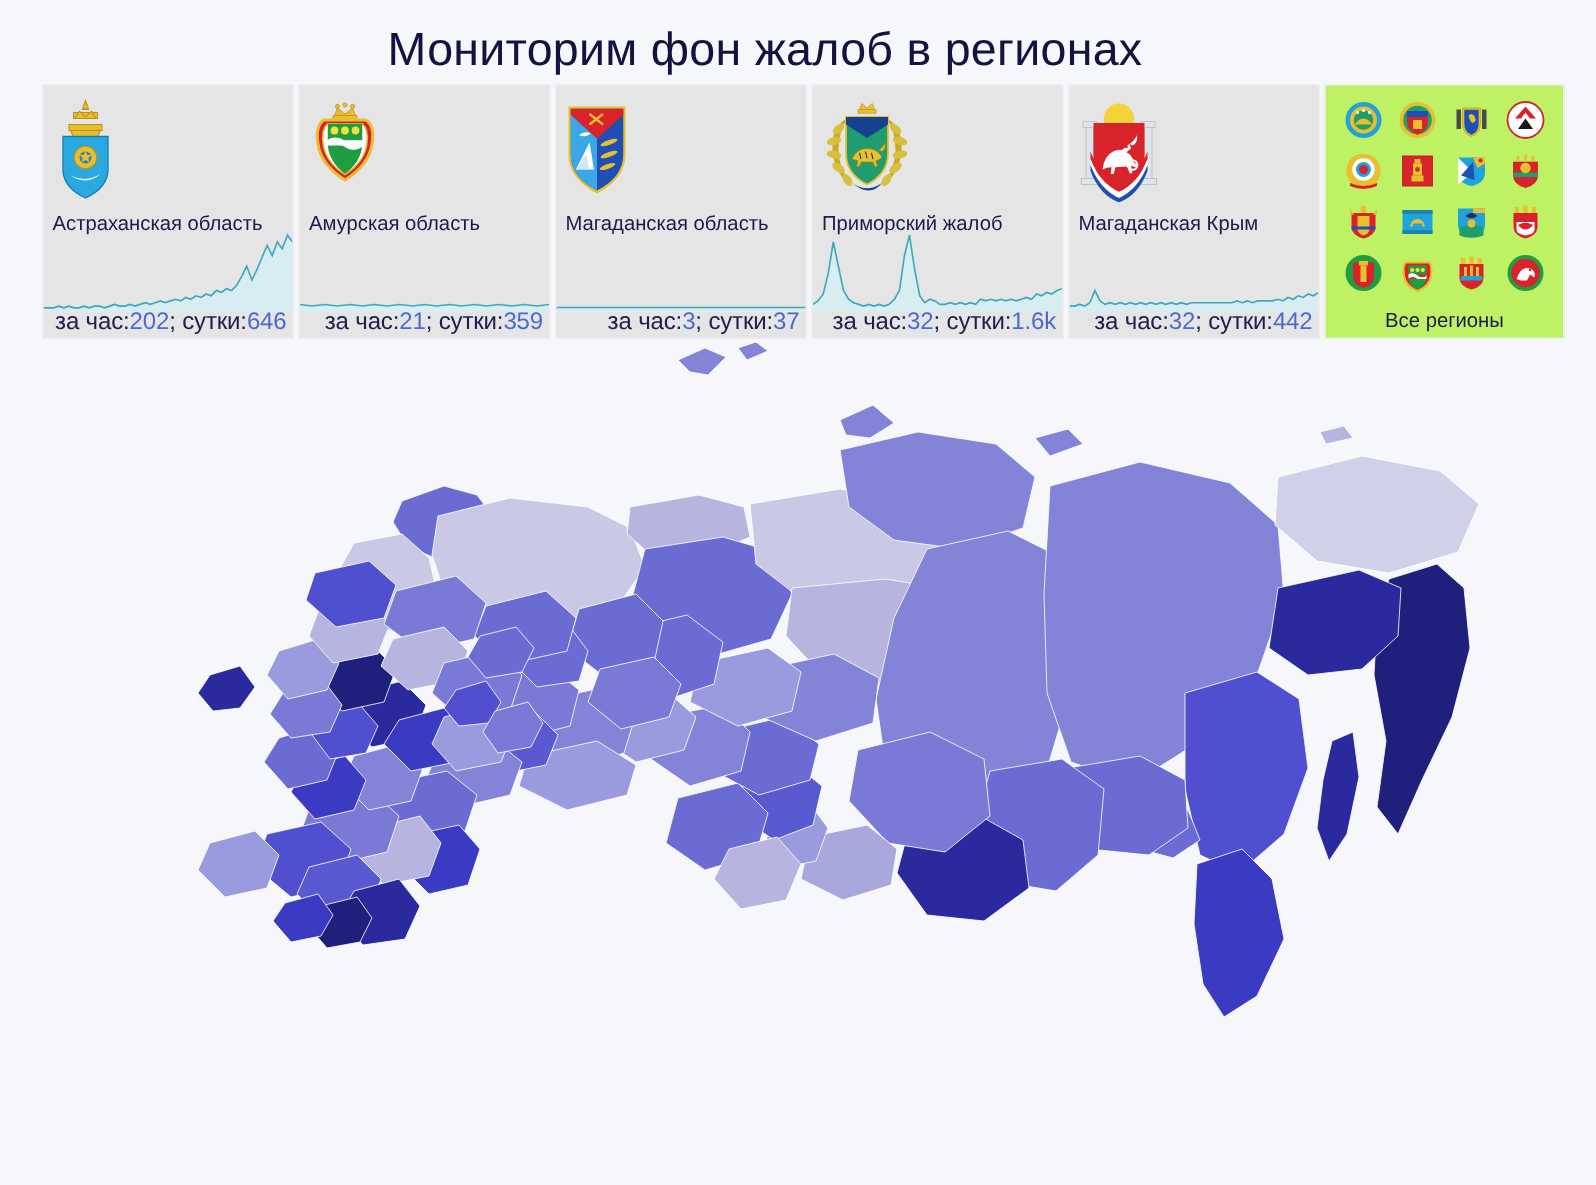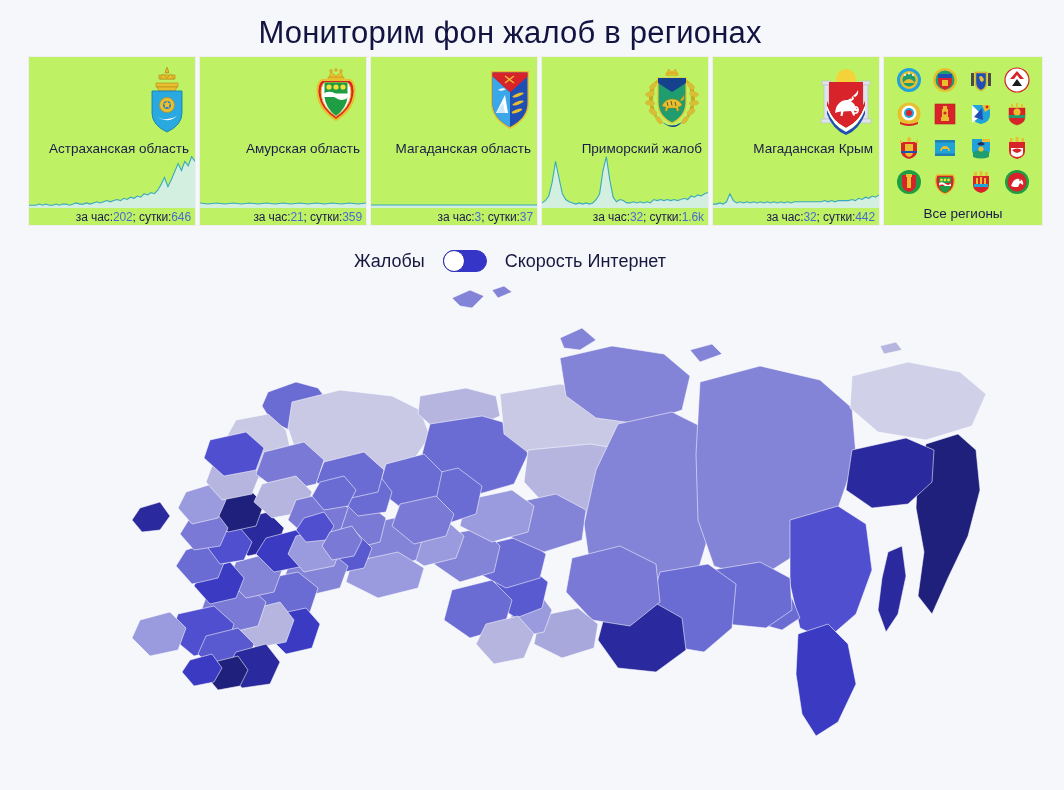--- a/index.html
+++ b/index.html
@@ -26,26 +26,26 @@
   
   .cards-row {
     display: flex;
     align-items: stretch;
     gap: 3px;
     padding: 0 26px 0 28px;
     height: 170px;
   }
   .region-card {
     flex: 0 0 168px;
-    background: #bef264;
+    background: #e5e5e5;
     border: 1px solid #ededf2;
     position: relative;
     display: flex;
     flex-direction: column;
-    align-items: flex-end;
+    align-items: flex-start;
     overflow: hidden;
   }
   .crest-wrap {
     height: 74px;
     margin-top: 6px;
     display: flex;
     align-items: center;
     justify-content: center;
   }
   .crest-wrap svg { display: block; }
@@ -59,21 +59,21 @@
   }
   .spark-holder {
     position: absolute;
     left: 0; right: 0; bottom: 17px;
     height: 54px;
   }
   .spark-holder svg { display: block; width: 100%; height: 100%; }
   .card-stats {
     position: absolute;
     right: 4px; bottom: 1px;
-    font-size: 12px;
+    font-size: 16px;
     color: #20204e;
     white-space: nowrap;
     letter-spacing: -0.1px;
   }
   .card-stats .num { color: #4a6ad0; }
   .card-stats .sep { color: #20204e; }
 
   
   .all-card {
     flex: 0 0 160px;
@@ -524,27 +524,20 @@
               <circle cx="13" cy="13" r="9.5" fill="#d8232a"></circle>
               <path d="M7 17 q3 -9 9 -7 q4 1.5 3 6 l-3 -2 l-2 4 l-4 0 z" fill="#ffffff"></path>
               <circle cx="16" cy="11" r="0.9" fill="#d8232a"></circle>
             </svg>
           </span>
       </div>
       <div class="all-label">Все регионы</div>
     </div>
   </div>
 
-  <div class="toggle-row">
-    <span class="toggle-label">Жалобы</span>
-    <div class="switch">
-      <div class="knob"></div>
-    </div>
-    <span class="toggle-label">Скорость Интернет</span>
-  </div>
 
   <div class="map-wrap">
     <svg viewBox="0 0 1064 480" preserveAspectRatio="xMidYMid meet">
       <g>
 
         <path d="M452 14 L470 6 L484 12 L472 24 L460 22 Z" fill="#8383d8"></path>
         <path d="M492 6 L504 2 L512 8 L498 14 Z" fill="#8383d8"></path>
         <path d="M560 54 L582 44 L596 56 L580 66 L564 64 Z" fill="#8383d8"></path>
         <path d="M690 66 L712 60 L722 70 L700 78 Z" fill="#8383d8"></path>
         <path d="M880 62 L896 58 L902 66 L884 70 Z" fill="#b5b5e0"></path>

